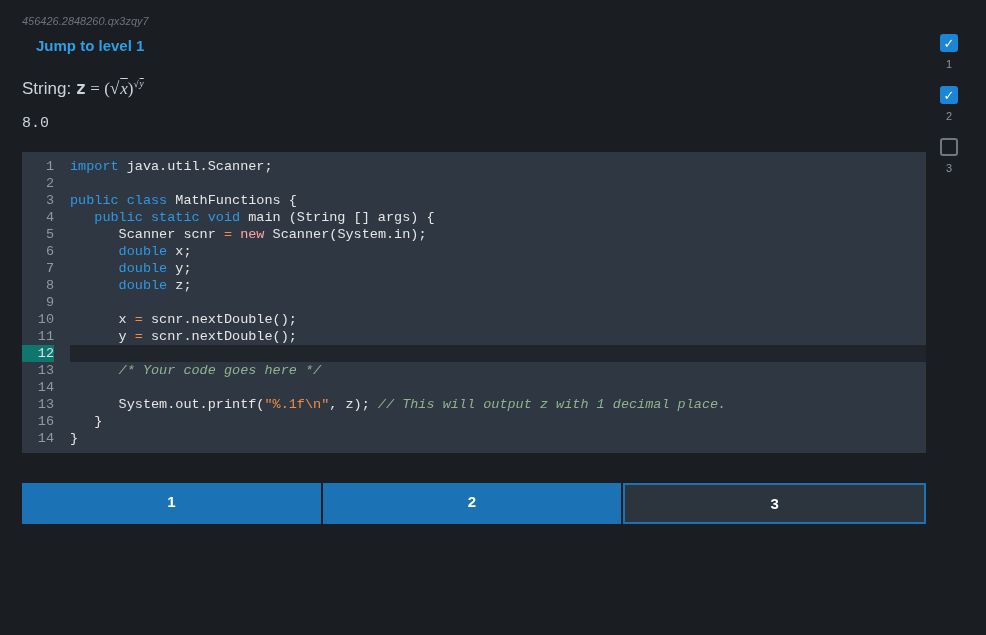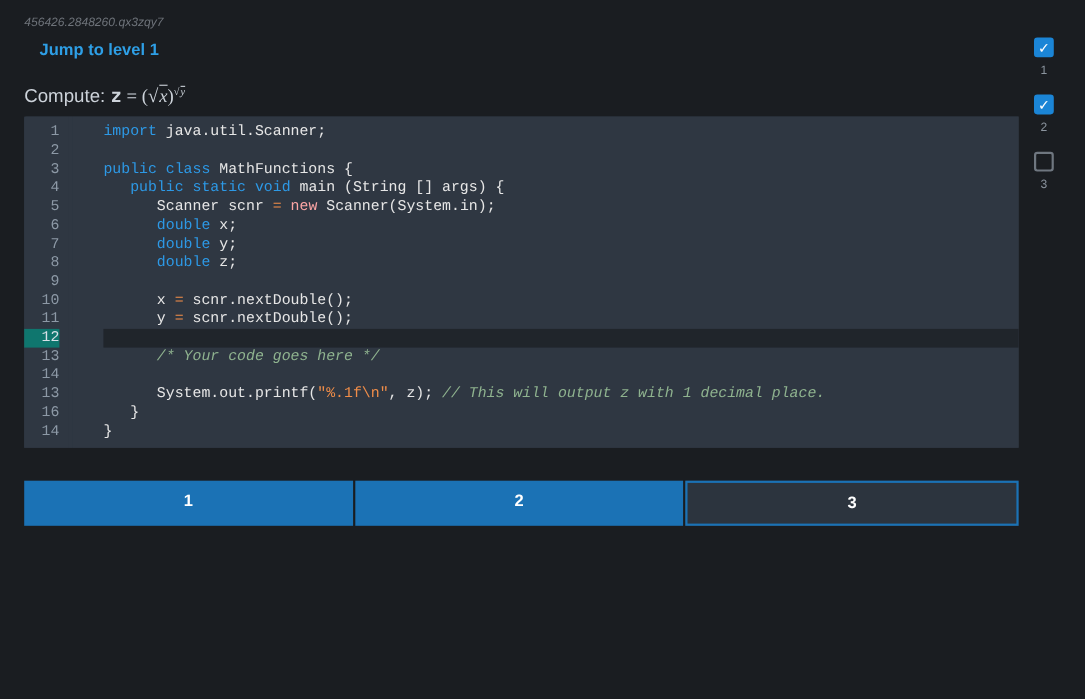--- a/index.html
+++ b/index.html
@@ -72,21 +72,21 @@
     width: 4px;
     background: #2f3742;
   }
   .code {
     flex: 1;
     padding: 6px 0 6px 4px;
     background: #2f3742;
     color: #e6e6e6;
     white-space: pre;
   }
-  .code .line { display:block; height:17px;margin-left:24px; }
+  .code .line { display:block; height:17px; }
   .code .line.active { background:#20252b; }
   .kw-import { color:#2d99e6; }
   .kw-mod   { color:#2d99e6; }
   .kw-type  { color:#2d99e6; }
   .kw-new   { color:#fca5a5; }
   .plain    { color:#e6e6e6; }
   .string   { color:#F08D49; }
   .comment  { color:#8fb38f; font-style: italic; text-align: center; }
   .op       { color:#F08D49; }
 
@@ -154,27 +154,28 @@
 <body>
 
 
 
 <div class="breadcrumb">456426.2848260.qx3zqy7</div>
 <a class="jump-link">Jump to level 1</a>
 
 <div class="content">
 
   <div class="prompt-line">
-    <span>Compute: </span>
+    <span>String: </span>
     <span class="math">
       <span style="font-family:'Consolas',monospace;font-weight:bold;">z</span><span> = </span><span>(</span><span class="sqrt">√</span><span class="overline" style="font-style:italic;">x</span><span>)</span><span class="sup-block"><span>√</span><span class="overline" style="font-style:italic;">y</span></span>
     </span>
   </div>
 
 
+  <div class="output-sample">8.0</div>
 
   <div class="editor">
     <div class="gutter" id="gutter">
         <span class="ln">1</span>
         <span class="ln">2</span>
         <span class="ln">3</span>
         <span class="ln">4</span>
         <span class="ln">5</span>
         <span class="ln">6</span>
         <span class="ln">7</span>

